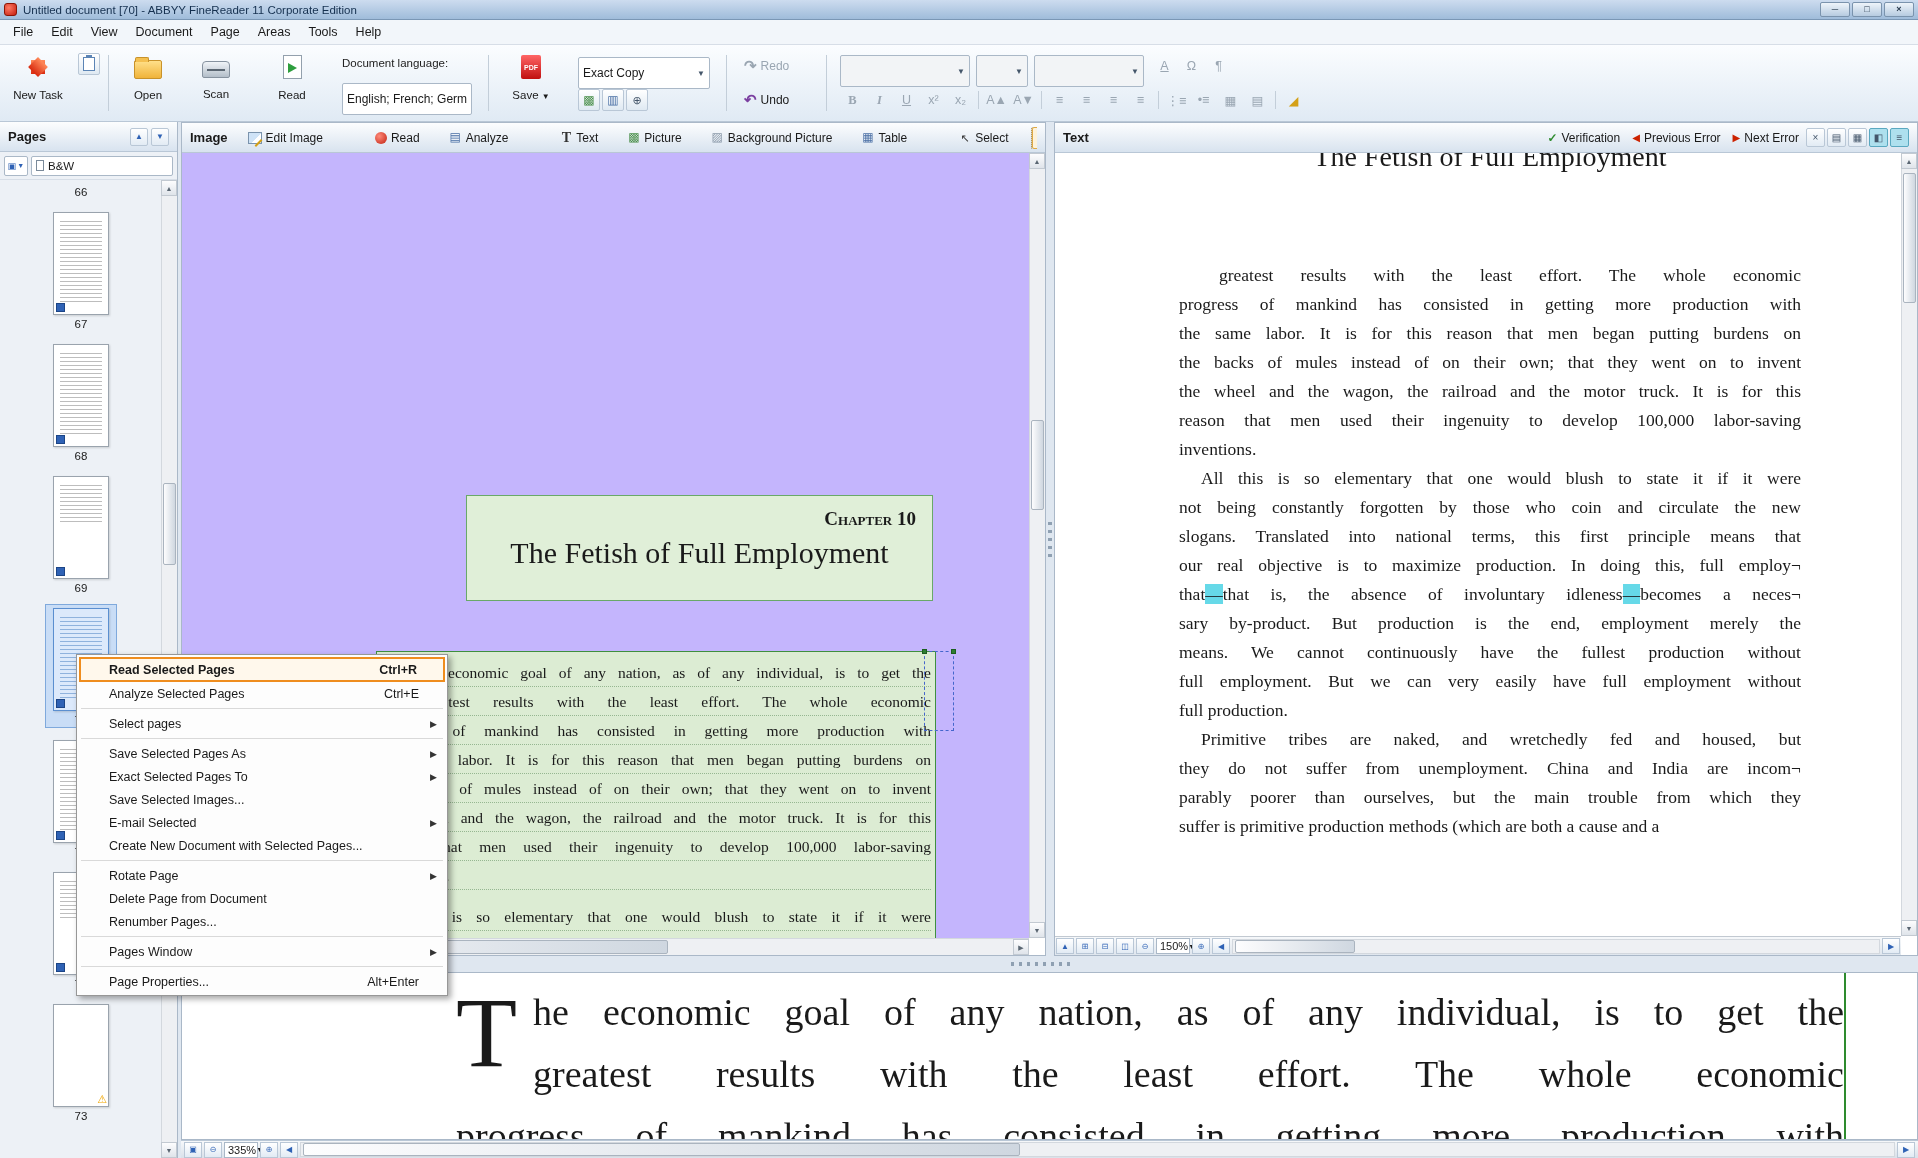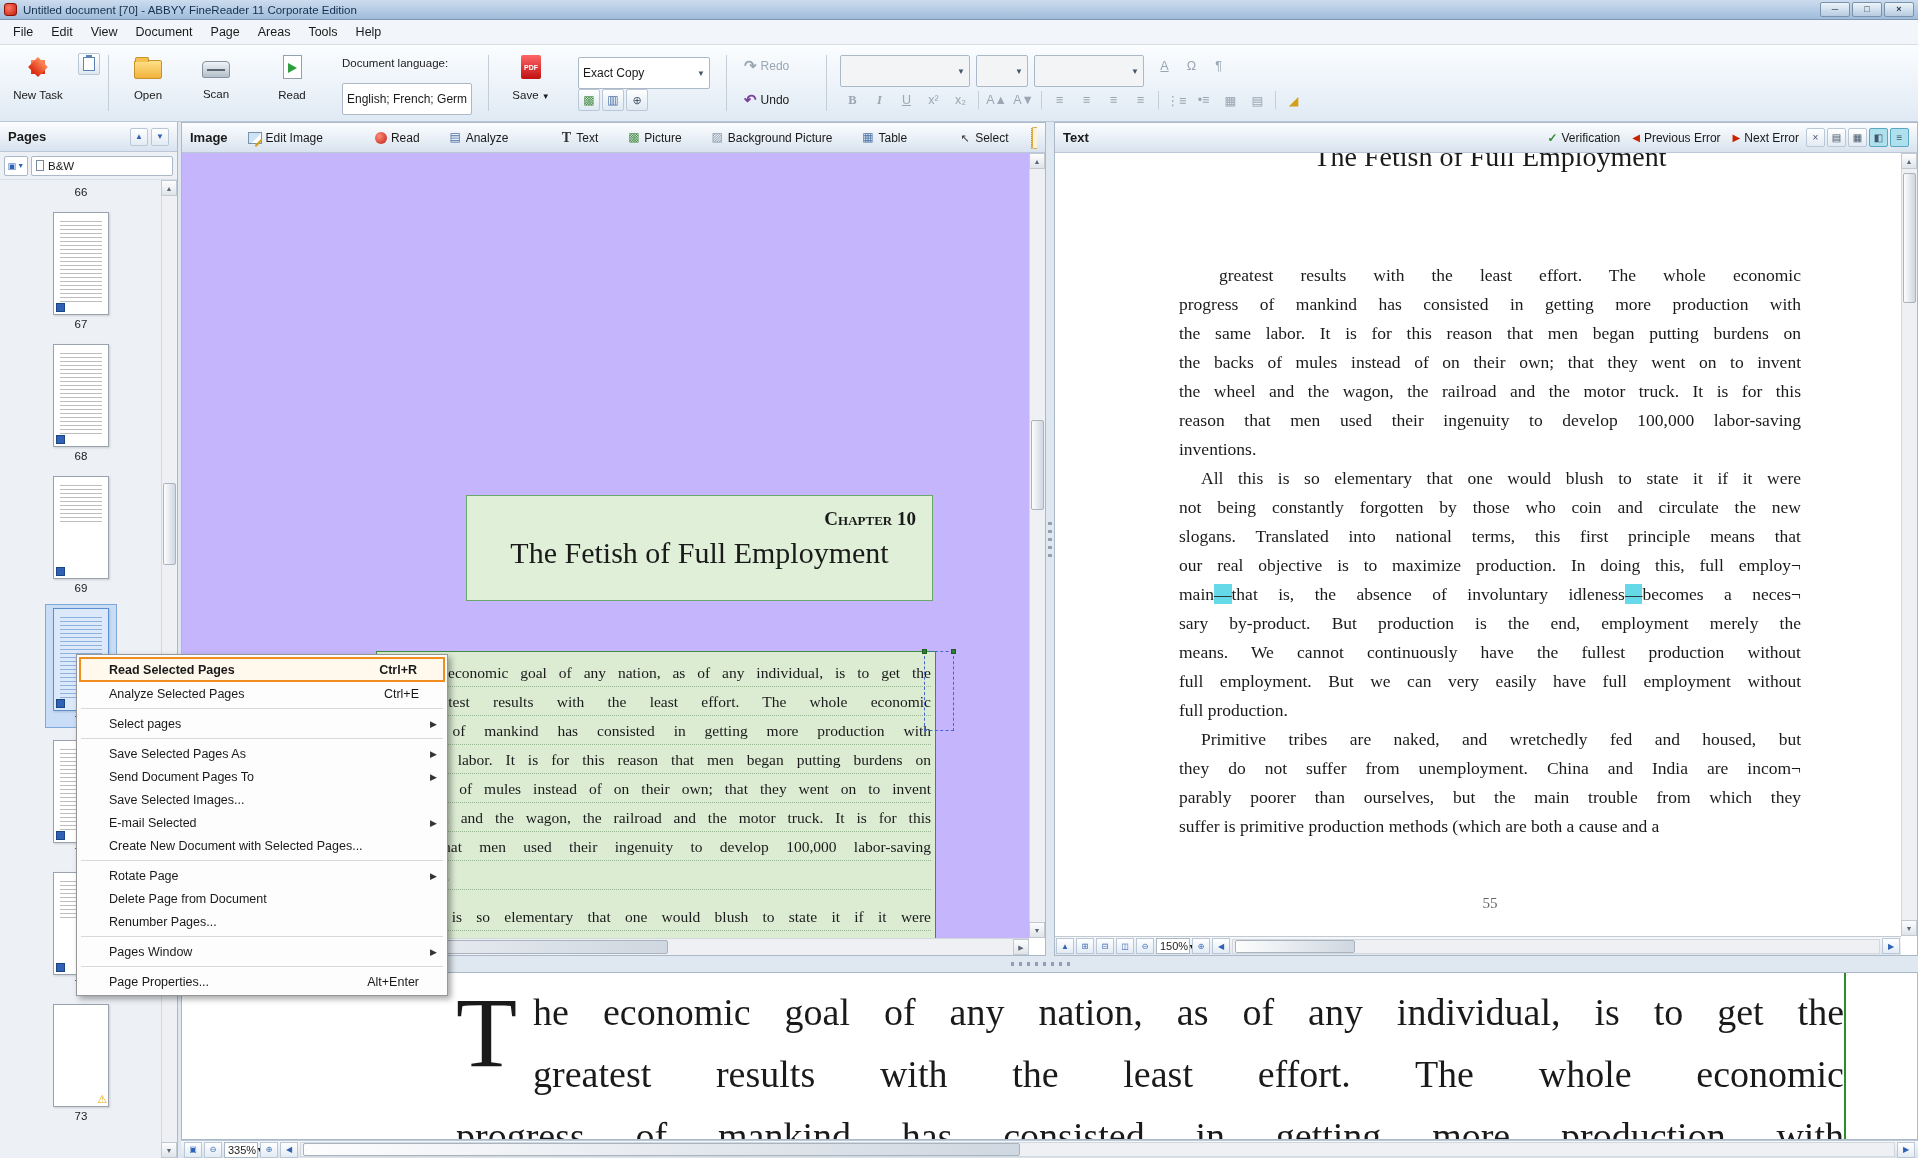--- a/index.html
+++ b/index.html
@@ -515,34 +515,33 @@
               <div class="tline just">the backs of mules instead of on their own; that they went on to invent</div>
               <div class="tline just">the wheel and the wagon, the railroad and the motor truck. It is for this</div>
               <div class="tline just">reason that men used their ingenuity to develop 100,000 labor-saving</div>
               <div class="tline">inventions.</div>
             </div>
             <div class="para">
               <div class="tline just" style="text-indent: 22px;">All this is so elementary that one would blush to state it if it were</div>
               <div class="tline just">not being constantly forgotten by those who coin and circulate the new</div>
               <div class="tline just">slogans. Translated into national terms, this first principle means that</div>
               <div class="tline just">our real objective is to maximize production. In doing this, full employ¬</div>
-              <div class="tline just"><span>main</span><span class="hl-cyan">—</span><span>that is, the absence of involuntary idleness</span><span class="hl-cyan">—</span><span>becomes a neces¬</span></div>
+              <div class="tline just"><span>that</span><span class="hl-cyan">—</span><span>that is, the absence of involuntary idleness</span><span class="hl-cyan">—</span><span>becomes a neces¬</span></div>
               <div class="tline just">sary by-product. But production is the end, employment merely the</div>
               <div class="tline just">means. We cannot continuously have the fullest production without</div>
               <div class="tline just">full employment. But we can very easily have full employment without</div>
               <div class="tline">full production.</div>
             </div>
             <div class="para">
               <div class="tline just" style="text-indent: 22px;">Primitive tribes are naked, and wretchedly fed and housed, but</div>
               <div class="tline just">they do not suffer from unemployment. China and India are incom¬</div>
               <div class="tline just">parably poorer than ourselves, but the main trouble from which they</div>
               <div class="tline">suffer is primitive production methods (which are both a cause and a</div>
             </div>
           </div>
-        <div class="page-num">55</div>
       </div>
     </div>
     <div class="vscroll text-vscroll">
       <span class="sc-arr" style="top:0;right:0">▲</span>
       <span class="sc-slider" style="top:20px;height:130px"></span>
       <span class="sc-arr" style="bottom:0;right:0">▼</span>
     </div>
     <div class="text-bottom">
       <span class="tb-ib">▲</span>
       <span class="tb-ib">⊞</span>
@@ -606,21 +605,21 @@
       <div class="cm-item">
         <span class="cm-label">Select pages</span>
         <span class="cm-arrow">▶</span>
       </div>
       <div class="cm-sep"></div>
       <div class="cm-item">
         <span class="cm-label">Save Selected Pages As</span>
         <span class="cm-arrow">▶</span>
       </div>
       <div class="cm-item">
-        <span class="cm-label">Send Document Pages To</span>
+        <span class="cm-label">Exact Selected Pages To</span>
         <span class="cm-arrow">▶</span>
       </div>
       <div class="cm-item">
         <span class="cm-label">Save Selected Images...</span>
       </div>
       <div class="cm-item">
         <span class="cm-label">E-mail Selected</span>
         <span class="cm-arrow">▶</span>
       </div>
       <div class="cm-item">

